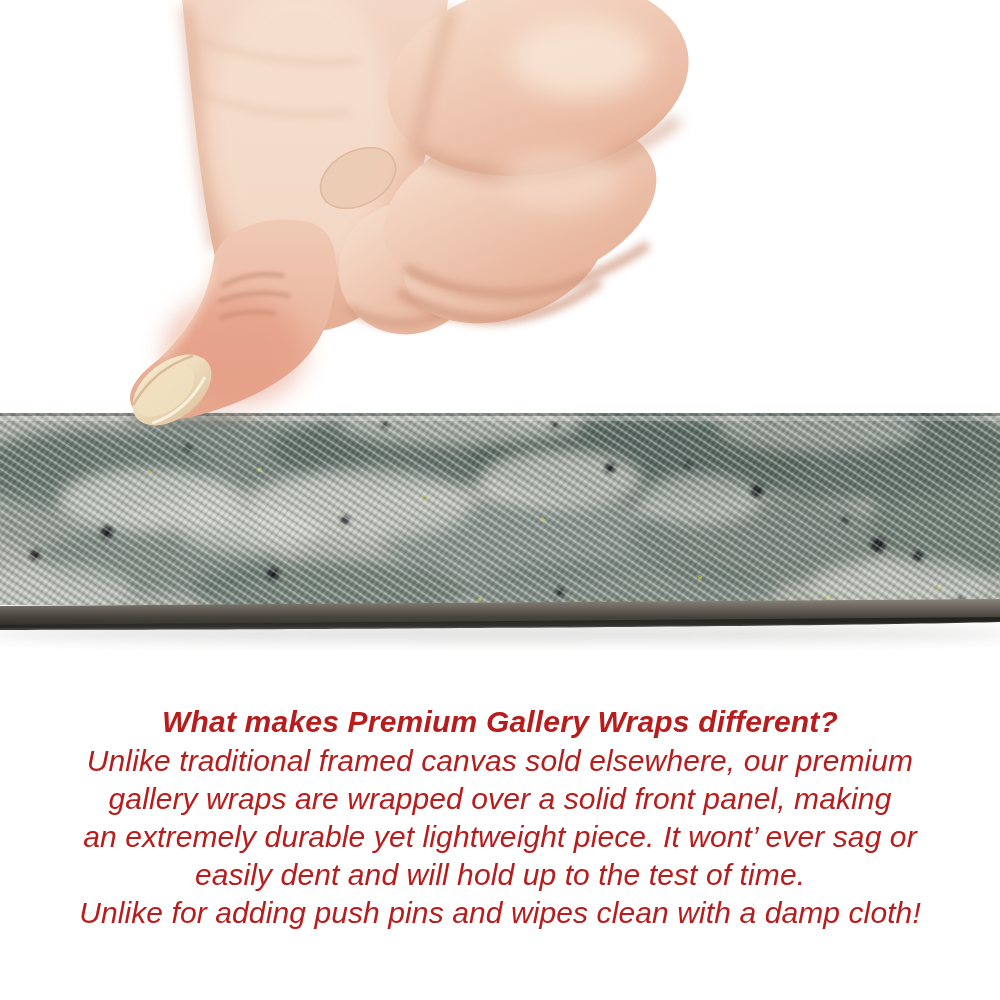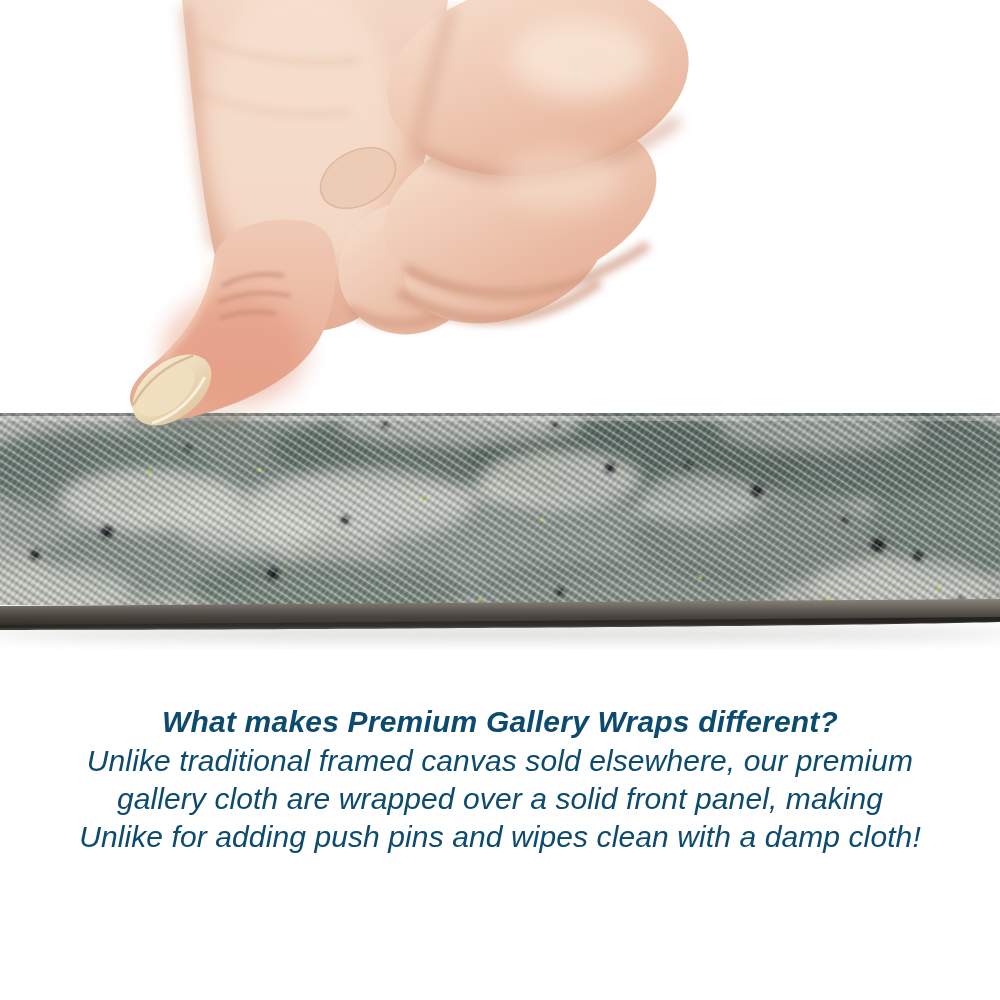--- a/index.html
+++ b/index.html
@@ -3,21 +3,21 @@
 <meta charset="utf-8">
 <style>
   html,body{margin:0;padding:0;background:#ffffff;}
   .stage{
     position:relative;width:1000px;height:1000px;background:#ffffff;overflow:hidden;
     font-family:"Liberation Sans",sans-serif;
   }
   .art{position:absolute;top:0;left:0;display:block;}
   .copy{
     position:absolute;left:0;top:701px;width:1000px;text-align:center;
-    font-style:italic;color:#0c4a6e;
+    font-style:italic;color:#b91c1c;
   }
   .copy .title{
     font-size:30px;font-weight:600;line-height:41px;letter-spacing:.2px;
   }
   .copy .line{
     font-size:30px;font-weight:500;line-height:38px;letter-spacing:.1px;
   }
 </style>
 </head>
 <body>
@@ -194,17 +194,19 @@
           <path d="M136,404 Q 170,416 206,400" stroke="#f9f4e4" stroke-width="3" fill="none" opacity="0.9"></path>
           <path d="M132,378 Q 170,362 210,376" stroke="#d3b28e" stroke-width="2.5" fill="none" opacity="0.8"></path>
         </g>
       </g>
     </g>
   </svg>
 
   <div class="copy">
     <div class="title">What makes Premium Gallery Wraps different?</div>
     <div class="line">Unlike traditional framed canvas sold elsewhere, our premium</div>
-    <div class="line">gallery cloth are wrapped over a solid front panel, making</div>
+    <div class="line">gallery wraps are wrapped over a solid front panel, making</div>
+    <div class="line">an extremely durable yet lightweight piece. It wont’ ever sag or</div>
+    <div class="line">easily dent and will hold up to the test of time.</div>
     <div class="line">Unlike for adding push pins and wipes clean with a damp cloth!</div>
   </div>
 
 </div>
 
 </body></html>

